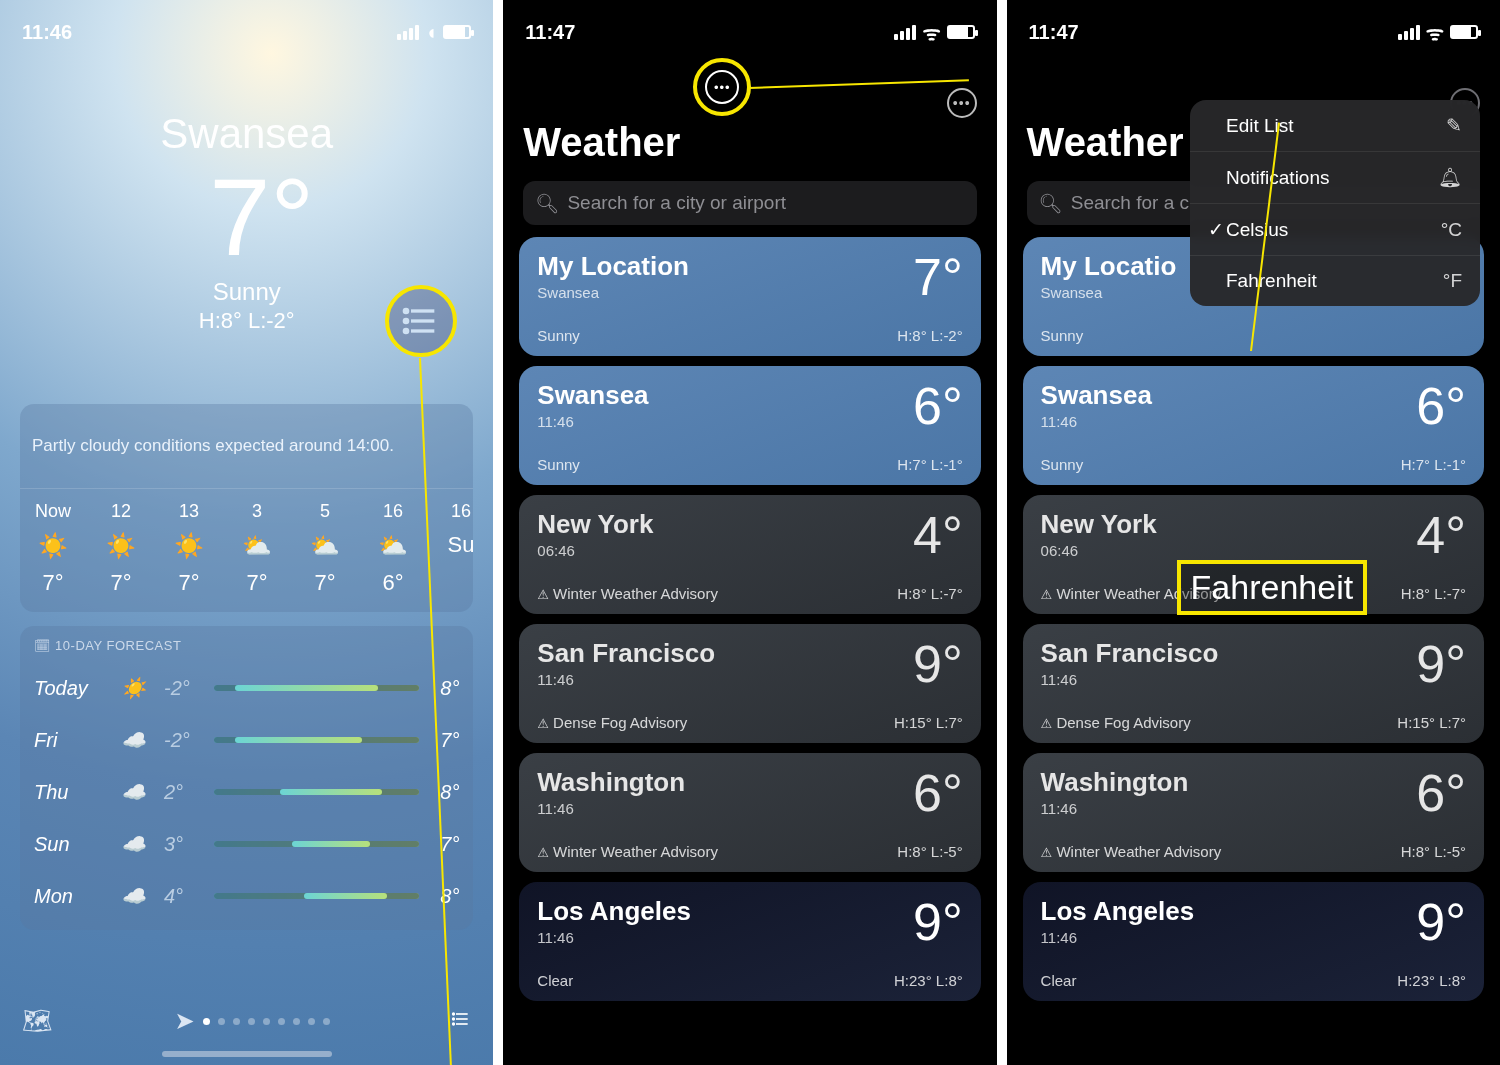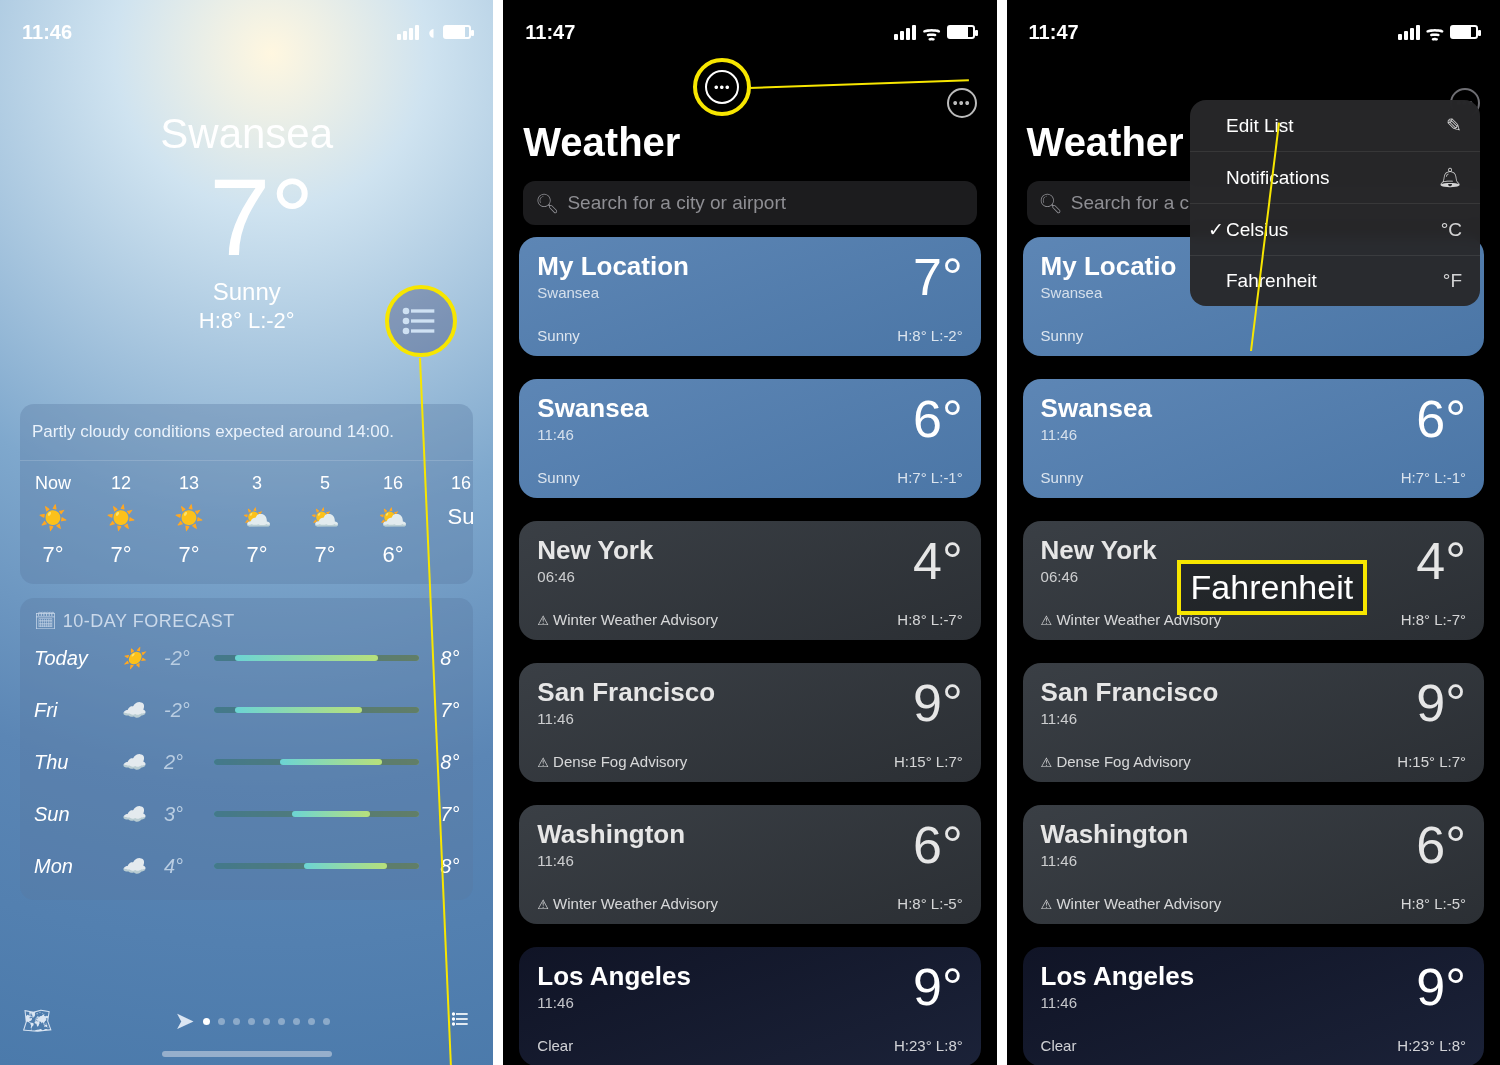--- a/index.html
+++ b/index.html
@@ -13,44 +13,44 @@
   .status { display:flex; justify-content:space-between; align-items:center; padding:14px 22px 0 22px; font-size:20px; font-weight:600; height:50px; }
   .status .right { display:flex; gap:6px; align-items:center; }
   
   .city { text-align:center; margin-top:60px; }
   .city h1 { font-size:42px; font-weight:400; }
   .city .temp { font-size:110px; font-weight:200; line-height:1; margin-top:4px; margin-left:30px;}
   .city .cond { font-size:24px; margin-top:6px; }
   .city .hl { font-size:22px; margin-top:2px; }
   .callout { position:absolute; border:4px solid #f7e600; border-radius:50%; background:rgba(0,0,60,.25); display:flex; align-items:center; justify-content:center; }
   .callout.list { width:72px; height:72px; top:285px; left:385px; }
-  .forecast-alert { margin:70px 20px 0 20px; padding:18px 12px; font-size:17px; color:#eaf2fb; border-bottom:1px solid rgba(255,255,255,.15); background:rgba(90,120,160,.35); border-radius:14px 14px 0 0;}
+  .forecast-alert { margin:70px 20px 0 20px; padding:32px 12px; font-size:17px; color:#eaf2fb; border-bottom:1px solid rgba(255,255,255,.15); background:rgba(90,120,160,.35); border-radius:14px 14px 0 0;}
   .hourly { display:flex; gap:2px; padding:12px 0 16px 0; margin:0 20px; background:rgba(90,120,160,.35); border-radius:0 0 14px 14px; overflow:hidden; }
   .hour { flex:0 0 66px; text-align:center; }
   .hour .t { font-size:18px;text-align:center; }
   .hour .i { font-size:24px; margin:10px 0; }
   .hour .d { font-size:22px; }
   .ten { margin:14px 20px 0 20px; background:rgba(90,120,160,.35); border-radius:14px; padding:12px 14px 8px 14px; }
-  .ten .hdr { font-size:18px; color:#cbd9ea; letter-spacing:.5px; margin-bottom:0; }
+  .ten .hdr { font-size:13px; color:#cbd9ea; letter-spacing:.5px; margin-bottom:9px; }
   .day { display:grid; grid-template-columns:70px 60px 50px 1fr 40px; align-items:center; height:52px; font-size:20px;font-style:italic; }
   .day .bar { height:6px; border-radius:3px; background:linear-gradient(90deg,#6cd4d4,#b7e07b); position:relative; }
   .day .bar::before { content:""; position:absolute; inset:0; background:rgba(40,60,90,.6); border-radius:3px; }
   .day .bar .fill { position:absolute; height:100%; border-radius:3px; background:linear-gradient(90deg,#6cd4d4,#b7e07b); }
   .bottom { position:absolute; bottom:30px; left:0; right:0; display:flex; justify-content:space-between; align-items:center; padding:0 22px; font-size:24px; color:#dbe6f3; }
   .dots { display:flex; gap:8px; align-items:center; }
   .dot { width:7px; height:7px; border-radius:50%; background:rgba(255,255,255,.35); }
   .dot.active { background:#fff; }
   .homebar { position:absolute; bottom:8px; left:50%; transform:translateX(-50%); width:170px; height:6px; border-radius:3px; background:rgba(200,210,225,.6); }
   .line { position:absolute; background:#f7e600; height:2px; transform-origin:left center; }
 
   
   .title { font-size:40px; font-weight:700; padding:20px 20px 10px 20px; }
   .more-btn { position:absolute; top:88px; right:20px; width:30px; height:30px; border:2px solid #bcbcbc; border-radius:50%; display:flex; align-items:center; justify-content:center; color:#bcbcbc; font-size:14px; letter-spacing:1px; }
   .search { margin:6px 20px 12px 20px; background:#1c1c1e; border-radius:12px; height:44px; display:flex; align-items:center; padding:0 12px; color:#8e8e93; font-size:19px; gap:8px; }
-  .cards { padding:0 16px; display:flex; flex-direction:column; gap:23px; }
+  .cards { padding:0 16px; display:flex; flex-direction:column; gap:10px; }
   .card { border-radius:18px; padding:14px 18px 12px 18px; position:relative; min-height:118px; }
   .card .name { font-size:26px; font-weight:600; }
   .card .sub { font-size:15px; color:rgba(255,255,255,.75); margin-top:2px; }
   .card .big { position:absolute; top:10px; right:18px; font-size:52px; font-weight:300; }
   .card .row2 { display:flex; justify-content:space-between; align-items:flex-end; margin-top:26px; font-size:15px; color:rgba(255,255,255,.8);}
   .card.sky { background:linear-gradient(160deg,#5d86b5,#4b76a6); }
   .card.gray { background:linear-gradient(160deg,#3a3f45,#2b2f34); color:#e6e6e6;}
   .card.stars { background:linear-gradient(160deg,#101426,#1b2238); }
   .warn { font-size:13px; }
   .menu { position:absolute; top:100px; right:20px; width:290px; background:rgba(40,40,42,.96); border-radius:16px; overflow:hidden; backdrop-filter:blur(6px); font-size:19px; }

